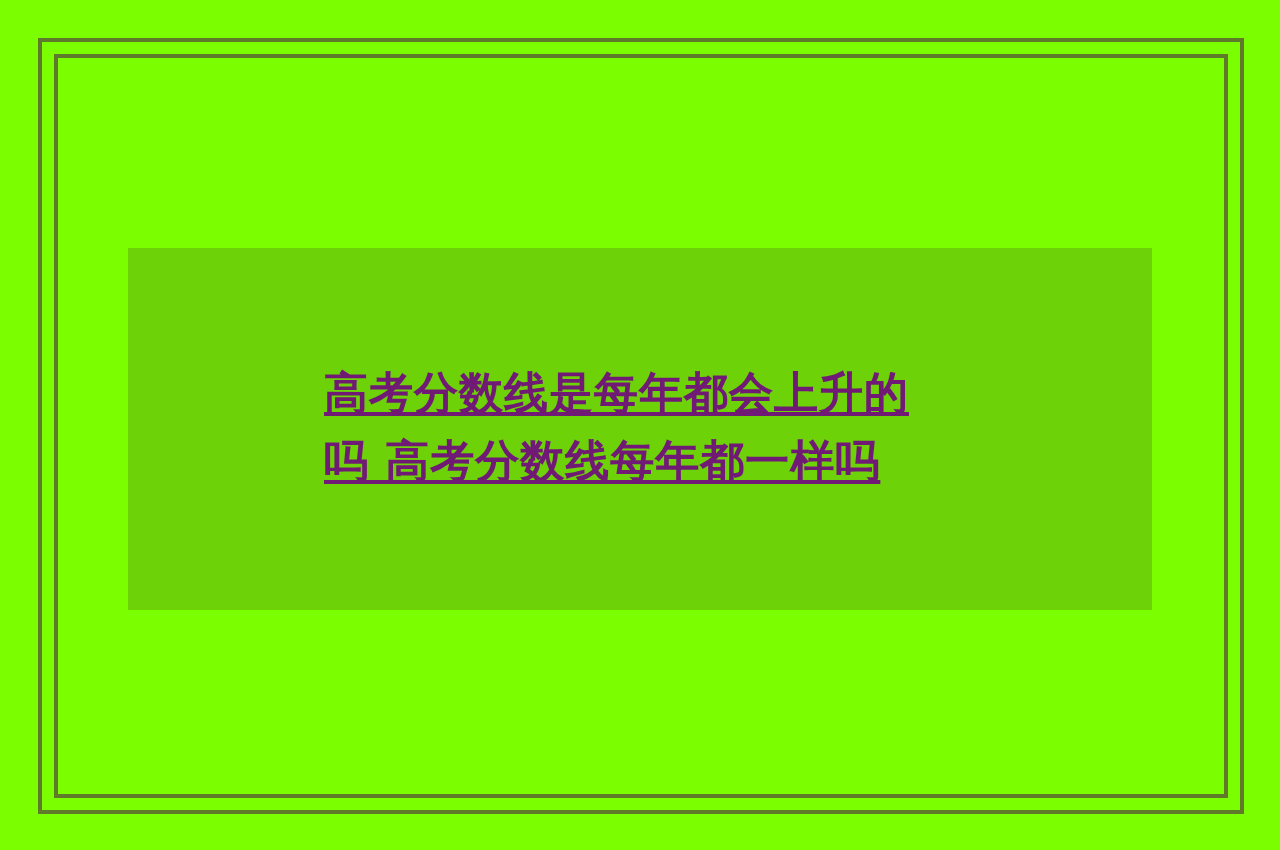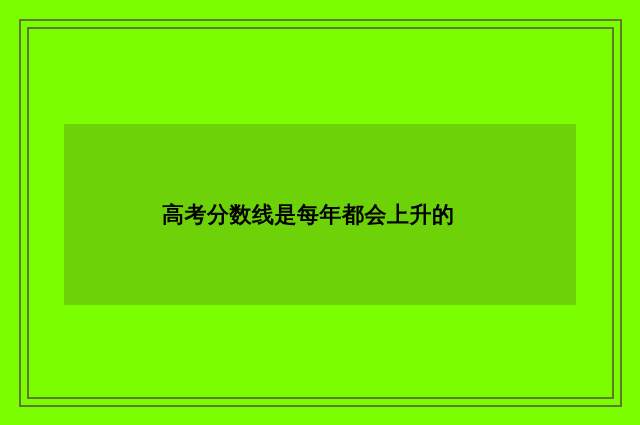--- a/index.html
+++ b/index.html
@@ -56,34 +56,36 @@
     background: #6ed209;
     display: flex;
     flex-direction: column;
     align-items: flex-start;
     justify-content: center;
     padding: 0 0 0 98px;
     box-sizing: border-box;
   }
 
   .headline-line {
-    color: #000000;
+    color: #701a75;
     font-size: 22px;
     font-weight: bold;
     line-height: 34px;
     letter-spacing: 0.5px;
     white-space: nowrap;
     text-rendering: optimizeLegibility;
+    text-decoration: underline;
   }
 </style>
 </head>
 <body>
 
 <div id="poster">
 
   <div class="frame frame-outer"></div>
   <div class="frame frame-inner"></div>
 
   <div class="text-panel">
     <div class="headline-line">高考分数线是每年都会上升的</div>
+    <div class="headline-line">吗 高考分数线每年都一样吗</div>
   </div>
 
 </div>
 
 </body></html>

